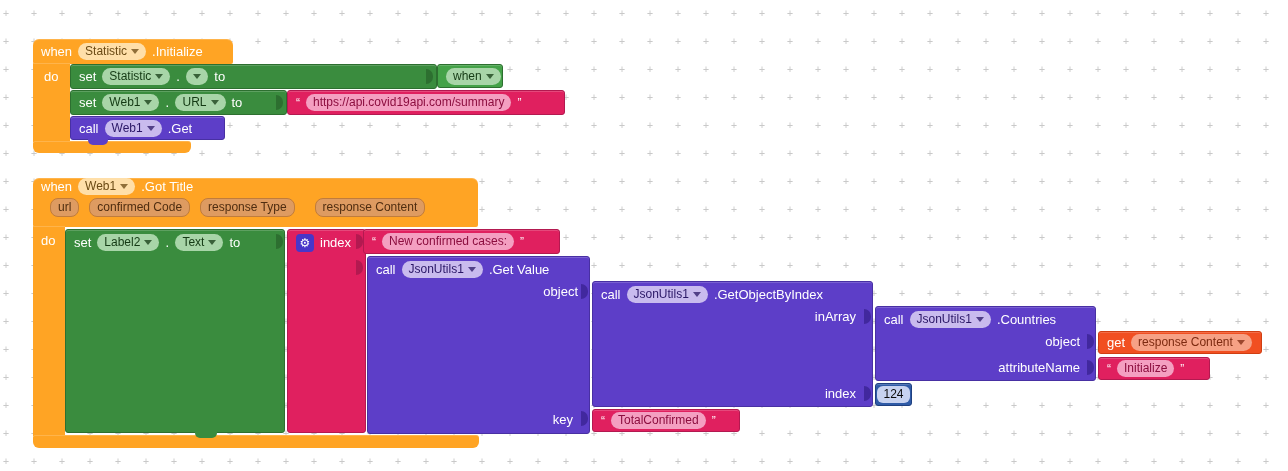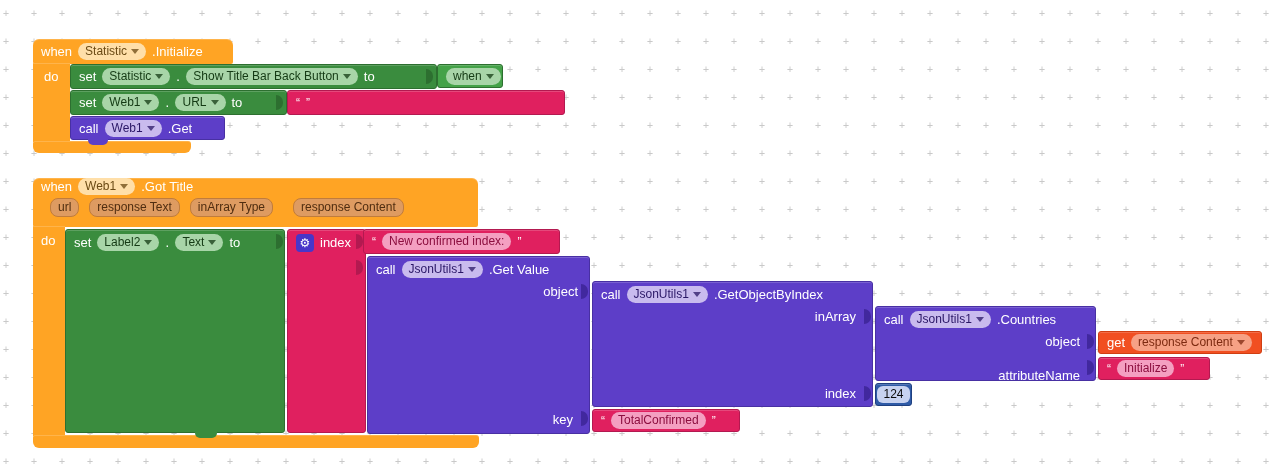--- a/index.html
+++ b/index.html
@@ -848,21 +848,20 @@
   <div class="blk orange rbot" style="left:33px;top:141px;width:158px;height:12px;" data-name="event-block-footer"></div>
 
   <div class="blk green" style="left:70px;top:64px;width:367px;height:25px;" data-name="set-showtitlebar-block">
     <span class="kw" data-name="set-keyword">set</span>
     <span class="chip glight" data-name="component-dropdown-statistic">
       <span data-name="dropdown-value">Statistic</span>
       <span class="arr" data-name="dropdown-arrow-icon"></span>
     </span>
     <span class="dot" data-name="dot-separator">.</span>
     <span class="chip glight" data-name="property-dropdown-showtitlebar">
-      <span data-name="dropdown-value">Show Title Bar Back Button</span>
       <span class="arr" data-name="dropdown-arrow-icon"></span>
     </span>
     <span class="kw" data-name="to-keyword">to</span>
   </div>
   <div class="notch n-green" style="left:426px;top:69px;" data-name="socket-notch"></div>
   <div class="blk logic" style="left:437px;top:64px;width:66px;height:24px;" data-name="logic-true-block">
     <span class="chip glight" data-name="logic-value-dropdown">
       <span data-name="dropdown-value">when</span>
       <span class="arr" data-name="dropdown-arrow-icon"></span>
     </span>
@@ -877,20 +876,23 @@
     <span class="dot" data-name="dot-separator">.</span>
     <span class="chip glight" data-name="property-dropdown-url">
       <span data-name="dropdown-value">URL</span>
       <span class="arr" data-name="dropdown-arrow-icon"></span>
     </span>
     <span class="kw" data-name="to-keyword">to</span>
   </div>
   <div class="notch n-green" style="left:276px;top:95px;" data-name="socket-notch"></div>
   <div class="blk magenta" style="left:287px;top:90px;width:278px;height:25px;" data-name="text-string-url-block">
     <span class="q" data-name="open-quote">“</span>
+    <span class="chip pinkc" data-name="string-value">
+      <span data-name="string-text">https://api.covid19api.com/summary</span>
+    </span>
     <span class="q" data-name="close-quote">”</span>
   </div>
 
   <div class="blk purple row" style="left:70px;top:116px;width:155px;height:24px;" data-name="call-web1-get-block">
     <span class="kw" data-name="call-keyword">call</span>
     <span class="chip lav" data-name="component-dropdown-web1">
       <span data-name="dropdown-value">Web1</span>
       <span class="arr" data-name="dropdown-arrow-icon"></span>
     </span>
     <span data-name="method-name-label">.Get</span>
@@ -905,24 +907,24 @@
           <span data-name="dropdown-value">Web1</span>
           <span class="arr" data-name="dropdown-arrow-icon"></span>
         </span>
         <span data-name="event-name-label">.Got Title</span>
       </div>
       <div class="hrow" style="padding-left:17px;gap:10px;">
         <span class="chip tan" data-name="event-param-url">
           <span data-name="param-label">url</span>
           </span>
         <span class="chip tan" data-name="event-param-response-code">
-          <span data-name="param-label">response Text</span>
+          <span data-name="param-label">confirmed Code</span>
           </span>
         <span class="chip tan" data-name="event-param-response-type">
-          <span data-name="param-label">inArray Type</span>
+          <span data-name="param-label">response Type</span>
           </span>
         <span class="chip tan" style="margin-left:10px;" data-name="event-param-response-content">
           <span data-name="param-label">response Content</span>
           </span>
       </div>
     </div>
   </div>
   <div class="blk orange noflex" style="left:33px;top:226px;width:32px;height:210px;padding:7px 0 0 8px;" data-name="event-block-do-spine">
     <span data-name="do-keyword">do</span>
   </div>
@@ -951,21 +953,21 @@
       <span class="gear" data-name="mutator-gear-icon">⚙</span>
       <span data-name="join-keyword">index</span>
     </div>
   </div>
   <div class="notch n-pink" style="left:356px;top:234px;" data-name="socket-notch"></div>
   <div class="notch n-pink" style="left:356px;top:260px;" data-name="socket-notch"></div>
 
   <div class="blk magenta" style="left:363px;top:229px;width:197px;height:25px;" data-name="text-string-new-confirmed-block">
     <span class="q" data-name="open-quote">“</span>
     <span class="chip pinkc" data-name="string-value">
-      <span data-name="string-text">New confirmed index: </span>
+      <span data-name="string-text">New confirmed cases: </span>
     </span>
     <span class="q" data-name="close-quote">”</span>
   </div>
 
   <div class="blk purple noflex" style="left:367px;top:256px;width:223px;height:178px;" data-name="call-getvalue-block">
     <div class="hrow" style="height:25px;">
       <span class="kw" data-name="call-keyword">call</span>
       <span class="chip lav" data-name="component-dropdown-jsonutils1">
         <span data-name="dropdown-value">JsonUtils1</span>
         <span class="arr" data-name="dropdown-arrow-icon"></span>
@@ -997,21 +999,21 @@
     <div class="hrow" style="height:25px;">
       <span class="kw" data-name="call-keyword">call</span>
       <span class="chip lav" data-name="component-dropdown-jsonutils1">
         <span data-name="dropdown-value">JsonUtils1</span>
         <span class="arr" data-name="dropdown-arrow-icon"></span>
       </span>
       <span data-name="method-name-label">.Countries</span>
     </div>
   </div>
   <span class="arg" style="right:208px;top:334px;" data-name="arg-label-object">object</span>
-  <span class="arg" style="right:208px;top:368px;" data-name="arg-label-attributename">attributeName</span>
+  <span class="arg" style="right:208px;top:360px;" data-name="arg-label-attributename">attributeName</span>
   <div class="notch n-purp" style="left:1087px;top:334px;" data-name="socket-notch"></div>
   <div class="notch n-purp" style="left:1087px;top:360px;" data-name="socket-notch"></div>
 
   <div class="blk getblk" style="left:1098px;top:331px;width:164px;height:23px;" data-name="get-variable-block">
     <span class="kw" data-name="get-keyword">get</span>
     <span class="chip salmon" data-name="variable-dropdown-response-content">
       <span data-name="dropdown-value">response Content</span>
       <span class="arr" data-name="dropdown-arrow-icon"></span>
     </span>
   </div>

